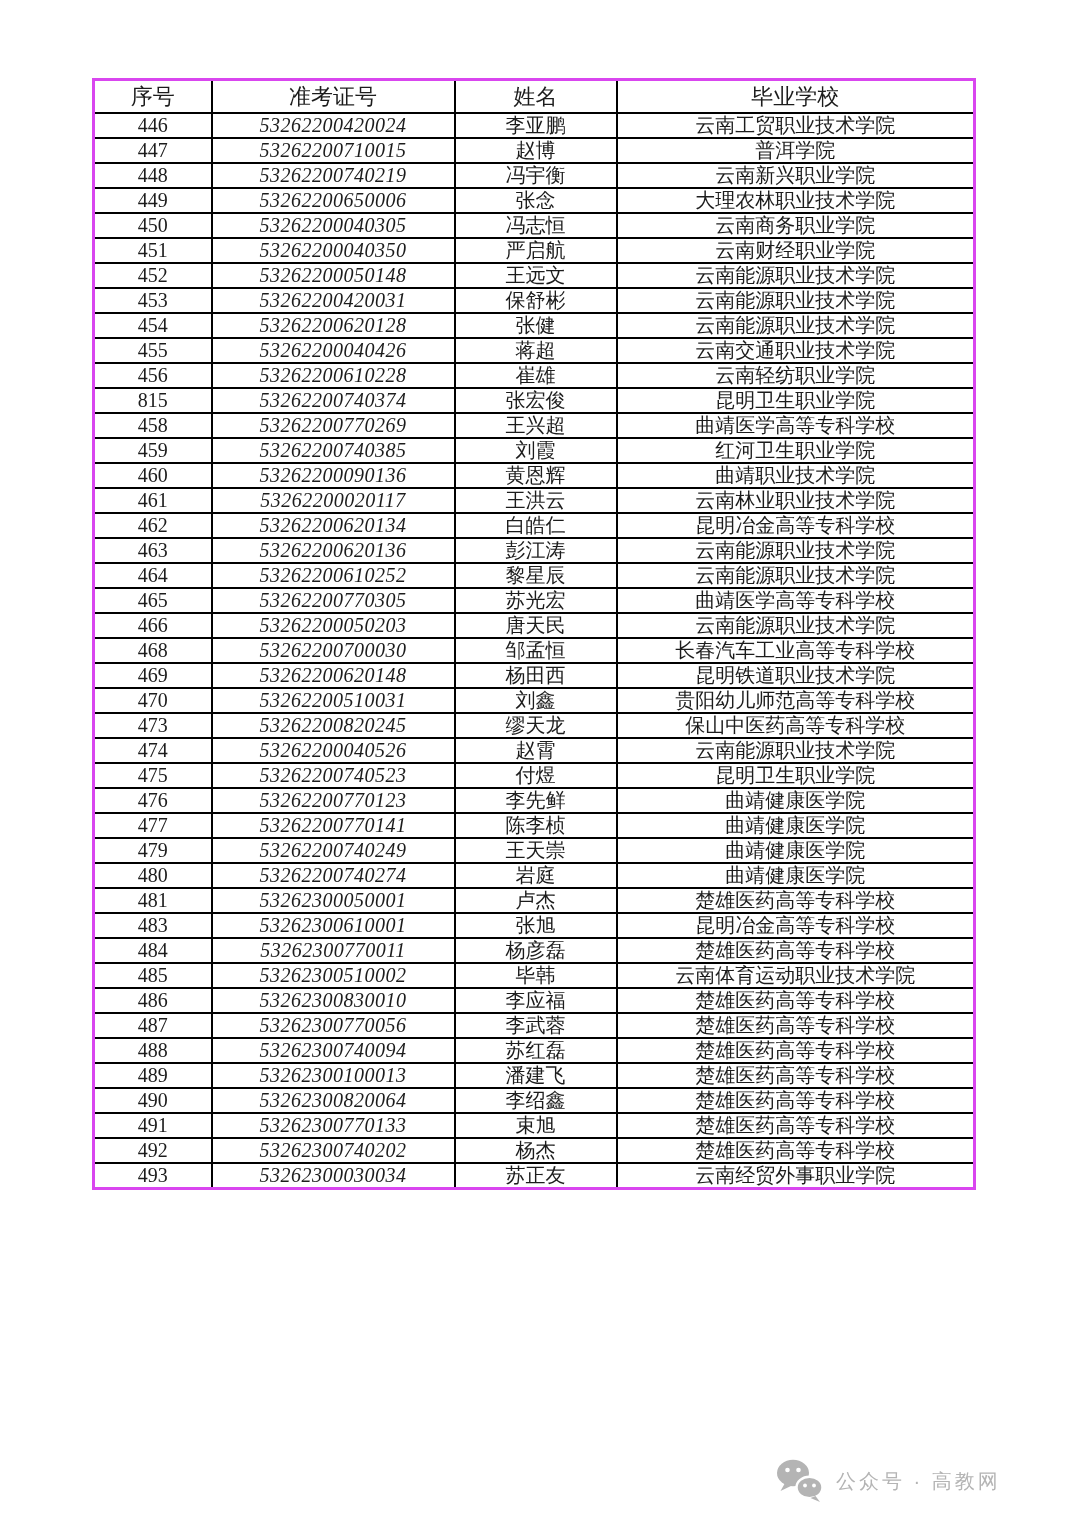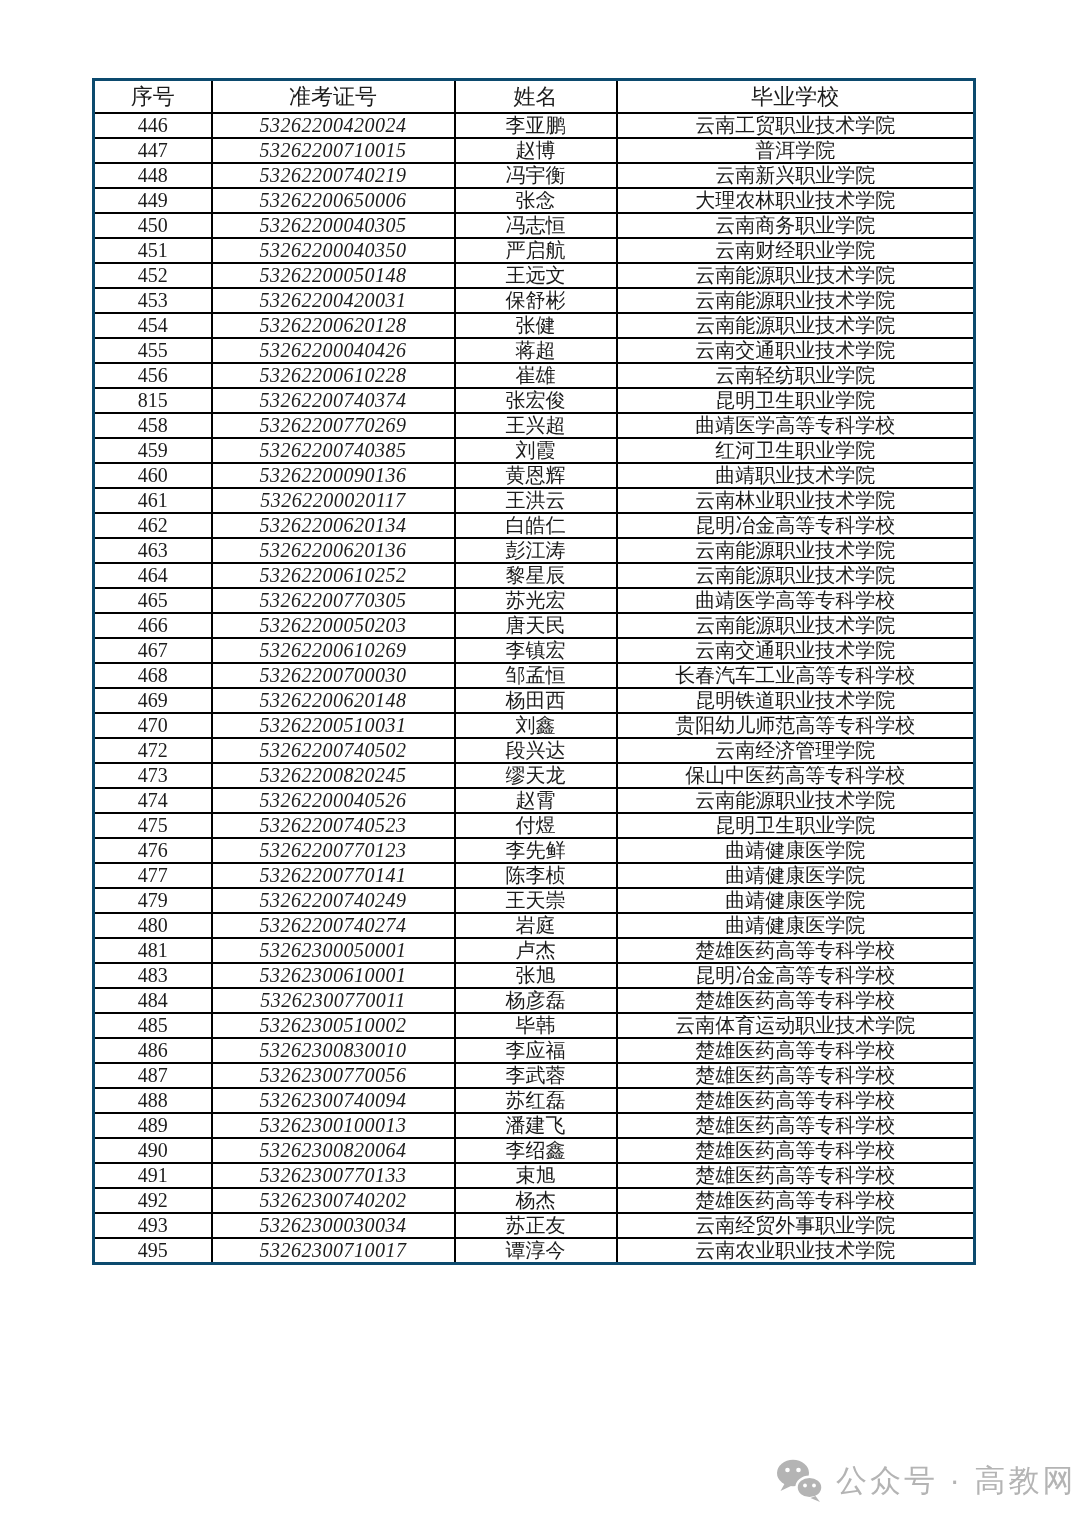--- a/index.html
+++ b/index.html
@@ -6,21 +6,21 @@
   body {
     width: 1080px; height: 1528px; position: relative; overflow: hidden;
     font-family: "Liberation Serif", "DejaVu Serif", serif;
     color: #1c1c1c;
   }
   .page { position: absolute; inset: 0; background: #ffffff; }
 
   table.roster {
     position: absolute; left: 92px; top: 78px; width: 881px;
     border-collapse: collapse; table-layout: fixed;
-    border: 3px solid #0c4a6e;
+    border: 3px solid #d946ef;
   }
   table.roster th, table.roster td {
     border: 2px solid #000000;
     text-align: center; vertical-align: middle;
     padding: 0; overflow: hidden; white-space: nowrap;
   }
   table.roster th {
     height: 31px; font-size: 22px; font-weight: normal; line-height: 31px;
   }
   table.roster td {
@@ -28,21 +28,21 @@
   }
   td.c-id { letter-spacing: 0.5px; font-style: italic; }
 
   .watermark {
     position: absolute; left: 776px; top: 1458px;
     display: flex; align-items: center; gap: 12px;
     color: #b4b4b4;
   }
   .watermark .wm-text {
     font-family: "Liberation Sans", "DejaVu Sans", sans-serif;
-    font-size: 31px; letter-spacing: 3px; line-height: 46px;
+    font-size: 20px; letter-spacing: 3px; line-height: 46px;
     white-space: nowrap;
   }
   .watermark svg { display: block; }
 </style>
 </head>
 <body>
 
 <div class="page">
 
   <table class="roster">
@@ -181,50 +181,38 @@
           <td class="c-name">苏光宏</td>
           <td class="c-school">曲靖医学高等专科学校</td>
         </tr>
         <tr>
           <td class="c-seq">466</td>
           <td class="c-id">53262200050203</td>
           <td class="c-name">唐天民</td>
           <td class="c-school">云南能源职业技术学院</td>
         </tr>
         <tr>
-          <td class="c-seq">467</td>
-          <td class="c-id">53262200610269</td>
-          <td class="c-name">李镇宏</td>
-          <td class="c-school">云南交通职业技术学院</td>
-        </tr>
-        <tr>
           <td class="c-seq">468</td>
           <td class="c-id">53262200700030</td>
           <td class="c-name">邹孟恒</td>
           <td class="c-school">长春汽车工业高等专科学校</td>
         </tr>
         <tr>
           <td class="c-seq">469</td>
           <td class="c-id">53262200620148</td>
           <td class="c-name">杨田西</td>
           <td class="c-school">昆明铁道职业技术学院</td>
         </tr>
         <tr>
           <td class="c-seq">470</td>
           <td class="c-id">53262200510031</td>
           <td class="c-name">刘鑫</td>
           <td class="c-school">贵阳幼儿师范高等专科学校</td>
         </tr>
         <tr>
-          <td class="c-seq">472</td>
-          <td class="c-id">53262200740502</td>
-          <td class="c-name">段兴达</td>
-          <td class="c-school">云南经济管理学院</td>
-        </tr>
-        <tr>
           <td class="c-seq">473</td>
           <td class="c-id">53262200820245</td>
           <td class="c-name">缪天龙</td>
           <td class="c-school">保山中医药高等专科学校</td>
         </tr>
         <tr>
           <td class="c-seq">474</td>
           <td class="c-id">53262200040526</td>
           <td class="c-name">赵霄</td>
           <td class="c-school">云南能源职业技术学院</td>
@@ -323,26 +311,20 @@
           <td class="c-seq">492</td>
           <td class="c-id">53262300740202</td>
           <td class="c-name">杨杰</td>
           <td class="c-school">楚雄医药高等专科学校</td>
         </tr>
         <tr>
           <td class="c-seq">493</td>
           <td class="c-id">53262300030034</td>
           <td class="c-name">苏正友</td>
           <td class="c-school">云南经贸外事职业学院</td>
-        </tr>
-        <tr>
-          <td class="c-seq">495</td>
-          <td class="c-id">53262300710017</td>
-          <td class="c-name">谭淳今</td>
-          <td class="c-school">云南农业职业技术学院</td>
         </tr>
       </tbody>
   </table>
 
   <div class="watermark">
     <span>
       <svg width="48" height="44" viewBox="0 0 48 44">
         <g fill="#b4b4b4">
           <ellipse cx="17" cy="14" rx="16" ry="13.2"></ellipse>
           <path d="M9 24 L4.5 32 L16 26.5 Z"></path>

